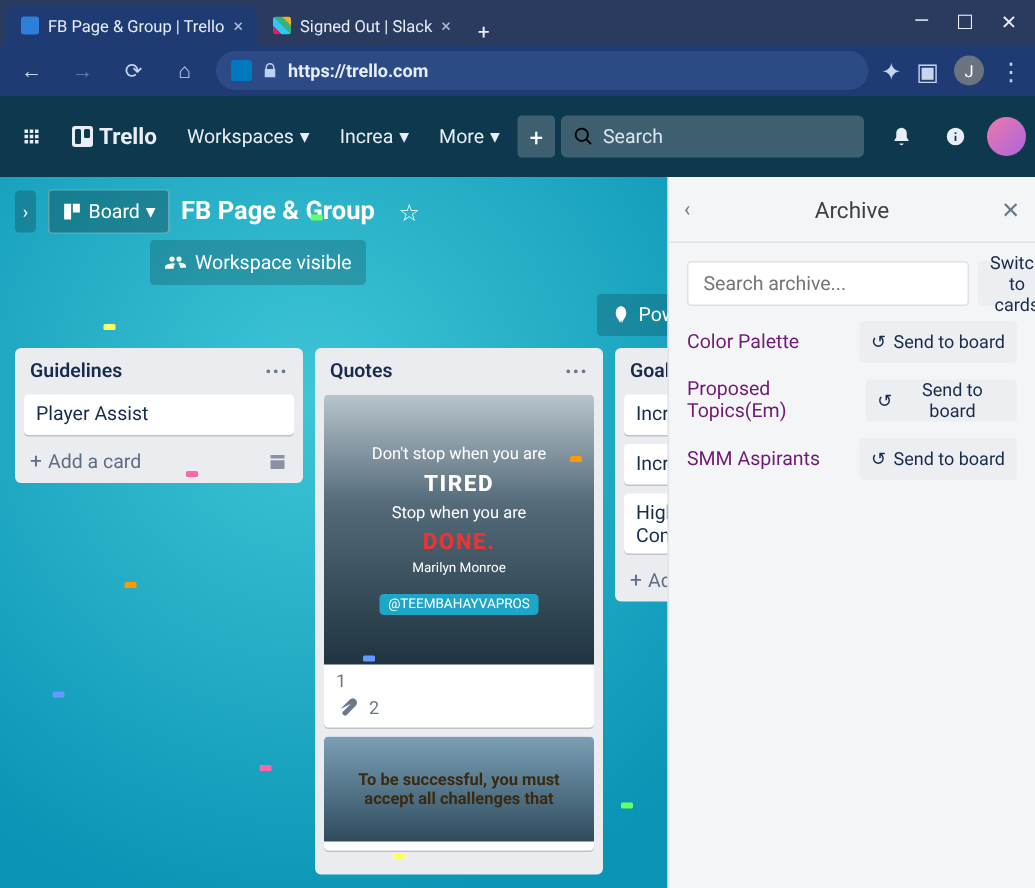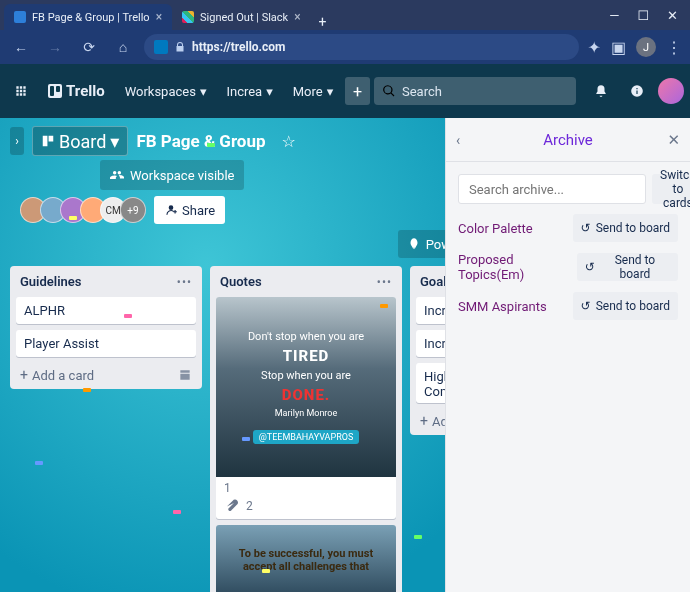--- a/index.html
+++ b/index.html
@@ -42,21 +42,21 @@
 .search-bar input { flex: 1; background: transparent; border: none; color: #fff; font-size: 13px; outline: none; }
 .search-bar input::placeholder { color: #dce6f0; }
 .hdr-right { display: flex; align-items: center; gap: 6px; margin-left: 6px; }
 .avatar { width: 26px; height: 26px; border-radius: 50%; background: #d97757; background-size: cover; }
 
 
 .board-area { position: relative; height: calc(100% - 102px); background: radial-gradient(circle at 30% 30%, #3ec5d6, #0a94b5 60%); overflow: hidden; }
 .confetti { position: absolute; inset: 0; pointer-events: none; }
 .confetti i { position: absolute; width: 8px; height: 4px; border-radius: 1px; }
 .board-hdr1 { display: flex; align-items: center; gap: 8px; padding: 8px 10px 4px; flex-wrap: wrap; }
-.view-btn { height: 30px; background: rgba(0,0,0,.25); border: 1px solid rgba(255,255,255,.3); border-radius: 3px; display: flex; align-items: center; gap: 4px; padding: 0 8px; color: #fff; font-size: 18px; cursor: pointer; }
+.view-btn { height: 30px; background: rgba(0,0,0,.25); border: 1px solid rgba(255,255,255,.3); border-radius: 3px; display: flex; align-items: center; gap: 4px; padding: 0 8px; color: #fff; font-size: 13px; cursor: pointer; }
 .col-btn { width: 14px; height: 28px; background: rgba(0,0,0,.2); border-radius: 3px; display:flex; align-items:center; justify-content:center; color:#fff; font-size:12px; cursor:pointer;}
 .board-title { color: #fff; font-size: 17px; font-weight: 700; }
 .star-btn { width: 30px; height: 30px; display: flex; align-items: center; justify-content: center; color: #fff; border-radius: 3px; cursor: pointer; }
 .board-hdr2 { display: flex; align-items: center; gap: 8px; padding: 0 10px 6px 100px; flex-wrap: wrap; }
 .pill { height: 30px; background: rgba(0,0,0,.18); border-radius: 3px; display: flex; align-items: center; gap: 6px; padding: 0 10px; color: #fff; font-size: 13px; cursor: pointer; }
 .board-hdr3 { display: flex; align-items: center; gap: 8px; padding: 0 10px 6px 20px; }
 .member-stack { display: flex; }
 .member-stack .m { width: 26px; height: 26px; border-radius: 50%; border: 1px solid rgba(255,255,255,.6); margin-left: -6px; background: #888; font-size: 10px; color:#fff; display:flex; align-items:center; justify-content:center; }
 .member-stack .m:first-child { margin-left: 0; }
 .plus-badge { background: rgba(0,0,0,.25); color:#fff; }
@@ -80,21 +80,21 @@
 .add-card { display: flex; align-items: center; justify-content: space-between; padding: 4px 4px 0; color: #5e6c84; font-size: 13px; cursor: pointer; }
 .add-card .plus { font-size: 14px; margin-right: 4px; }
 .tpl-ico { opacity:.7; }
 
 .list.goal { width: 46px; overflow:hidden; }
 .list.goal .card { white-space: nowrap; }
 
 
 .archive { position: absolute; top: 0; right: 0; width: 245px; height: 100%; background: #f4f5f7; border-left: 1px solid #dfe1e6; display: flex; flex-direction: column; }
 .arch-hdr { height: 44px; display: flex; align-items: center; justify-content: center; position: relative; border-bottom: 1px solid #dfe1e6; }
-.arch-hdr .title { font-size: 15px; color: #6d28d9; }
+.arch-hdr .title { font-size: 15px; color: #404040; }
 .arch-hdr .back { position: absolute; left: 10px; color: #6b778c; font-size: 14px; cursor: pointer; }
 .arch-hdr .close { position: absolute; right: 10px; color: #6b778c; font-size: 15px; cursor: pointer; }
 .arch-body { padding: 12px; display: flex; flex-direction: column; gap: 10px; }
 .arch-search-row { display: flex; gap: 6px; }
 .arch-search { flex: 1; height: 30px; border: 1px solid #dfe1e6; border-radius: 3px; padding: 0 10px; font-size: 13px; outline: none; color:#172b4d; }
 .switch-btn { height: 30px; background: #eceef2; border-radius: 3px; padding: 0 8px; font-size: 12px; color: #172b4d; display: flex; align-items: center; cursor: pointer; border:none; }
 .arch-item { display: flex; align-items: center; justify-content: space-between; }
 .arch-item .name { font-size: 13px; color: #701a75; }
 .send-btn { height: 28px; background: #eceef2; border-radius: 3px; padding: 0 8px; font-size: 12px; color: #172b4d; display: flex; align-items: center; gap: 5px; cursor: pointer; border:none; }
 .send-btn .rf { font-size: 12px; }
@@ -220,36 +220,20 @@
 
   <div class="board-hdr2">
     <div class="pill">
       <svg class="ic" viewBox="0 0 24 24">
           <path d="M16 11a3 3 0 1 0 0-6 3 3 0 0 0 0 6zM8 11a3 3 0 1 0 0-6 3 3 0 0 0 0 6zm0 2c-2.7 0-8 1.3-8 4v2h10v-2c0-1 .5-2.4 2.2-3.5A14 14 0 0 0 8 13zm8 0c-.3 0-.7 0-1 .1 1.3.9 2 2.1 2 2.9v2h7v-2c0-2.7-5.3-4-8-4z"></path>
         </svg>
       <span>Workspace visible</span>
     </div>
   </div>
 
-  <div class="board-hdr3">
-    <div class="member-stack">
-      <span class="m" style="background:#c97;"></span>
-      <span class="m" style="background:#7ac;"></span>
-      <span class="m" style="background:#a7c;"></span>
-      <span class="m" style="background:#fa7;"></span>
-      <span class="m" style="background:#eee;color:#333;">CM</span>
-      <span class="m plus-badge">+9</span>
-    </div>
-    <div class="share-btn">
-      <svg class="ic" viewBox="0 0 24 24" style="fill:#172b4d">
-          <path d="M12 12a4 4 0 1 0 0-8 4 4 0 0 0 0 8zm-8 8a8 8 0 0 1 13-6.3l-1.4 1.4A6 6 0 0 0 6 20H4zm16-6h2v2h-2v2h-2v-2h-2v-2h2v-2h2v2z"></path>
-        </svg>
-      <span>Share</span>
-    </div>
-  </div>
 
   <div class="board-hdr4">
     <div class="action-btn">
       <svg class="ic" viewBox="0 0 24 24">
           <path d="M12 2c3 0 6 3 6 8 0 2-1 5-3 7l-2 4-1-4-1 4-2-4c-2-2-3-5-3-7 0-5 3-8 6-8z"></path>
         </svg>
       <span>Power-Ups</span>
     </div>
     <div class="action-btn">
       <svg class="ic" viewBox="0 0 24 24">
@@ -265,21 +249,20 @@
     </div>
   </div>
 
   <div class="lists">
 
     <div class="list">
       <div class="list-hdr">
         <span class="list-title">Guidelines</span>
         <span class="list-menu">•••</span>
       </div>
-      <div class="card">ALPHR</div>
       <div class="card">Player Assist</div>
       <div class="add-card">
         <span><span class="plus">+</span><span>Add a card</span></span>
         <svg class="ic tpl-ico" viewBox="0 0 24 24">
             <path d="M4 4h16v4H4zM4 10h16v10H4z"></path>
           </svg>
       </div>
     </div>
 
     <div class="list">

